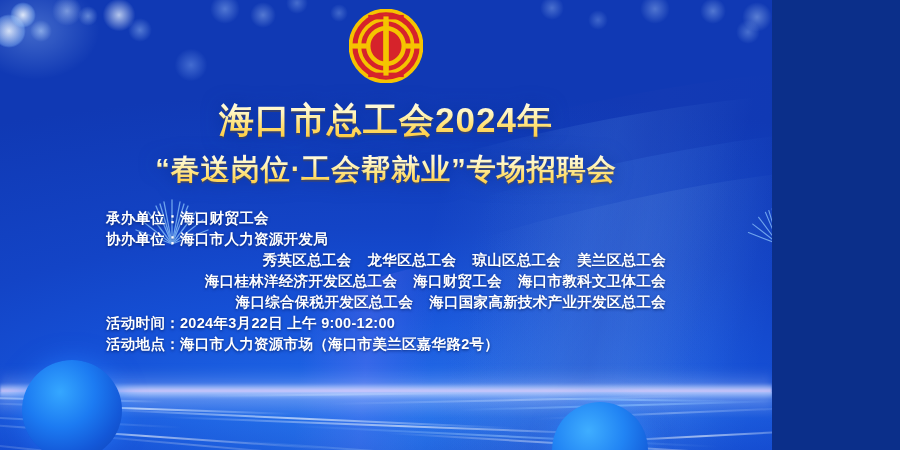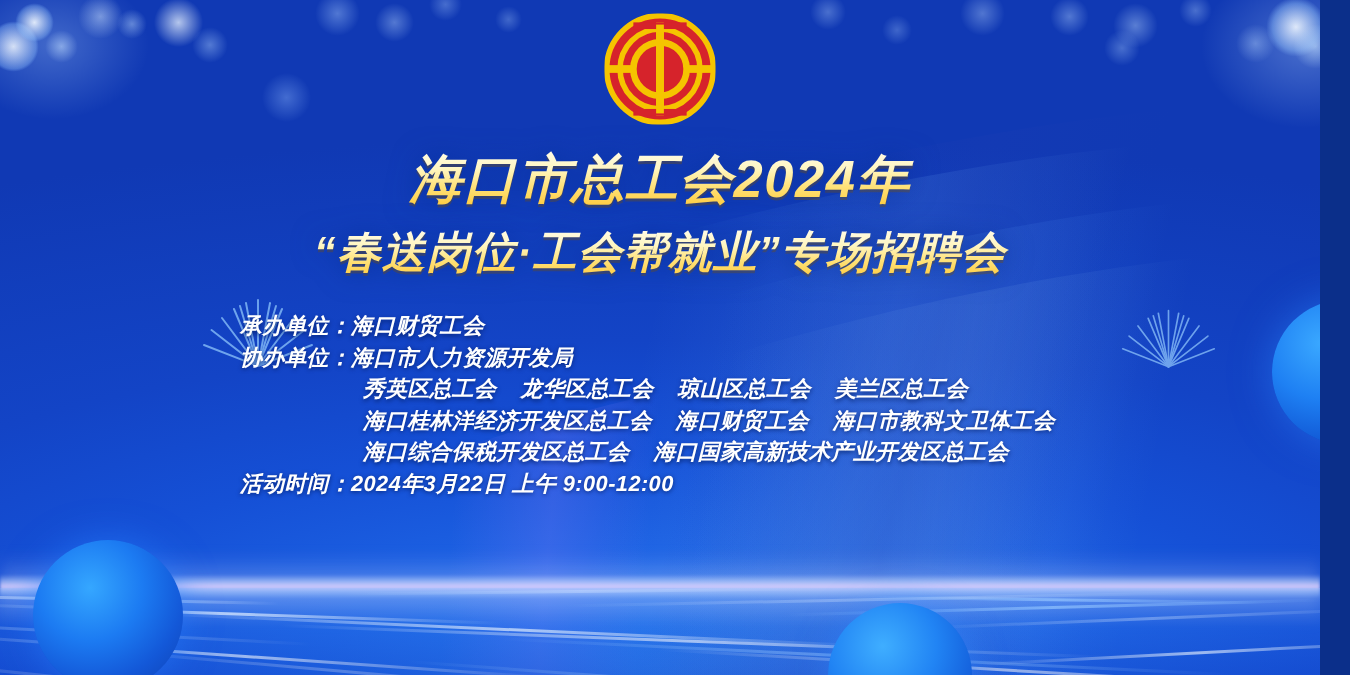--- a/index.html
+++ b/index.html
@@ -1,24 +1,23 @@
 <!DOCTYPE html>
 <html><head>
 <meta charset="utf-8">
 <style>
   html,body{margin:0;padding:0;background:#0b2f8a;}
   #poster{
     position:relative;
-    width:880px;height:450px;
+    width:772px;height:450px;
     overflow:hidden;
     font-family:"Liberation Sans","DejaVu Sans",sans-serif;
     background:
       radial-gradient(120% 80% at 50% 100%, #2a7df0 0%, #1d63e4 22%, #1550d6 42%, #1344c6 62%, #1039b4 100%),
       linear-gradient(180deg,#1343c4 0%,#1449cf 35%,#1655dd 60%,#1a66ea 100%);
-    font-style: italic;
   }
 
   
   .layer{position:absolute;inset:0;pointer-events:none;}
 
   
   .bokeh{position:absolute;border-radius:50%;}
 
   
   .ribbon{
@@ -96,21 +95,21 @@
   }
   .info-row{
     font-size:14.5px;
     font-weight:bold;
     line-height:21px;
     letter-spacing:.3px;
     white-space:nowrap;
     text-shadow:0 1px 3px rgba(0,25,90,.75);
   }
   .info-inner{display:inline-block;text-align:left;width:560px;}
-  .ind{padding-left:82px;}
+  .ind{padding-left:82px;text-align:right;}
   .gap{display:inline-block;width:16px;}
 </style>
 </head>
 <body>
 
 <div id="poster">
 
   <div class="layer"></div>
 
   <div class="layer">
@@ -272,17 +271,20 @@
       </div>
 
       <div class="info-row ind">
         <span>海口综合保税开发区总工会</span><span class="gap"></span><span>海口国家高新技术产业开发区总工会</span>
       </div>
 
       <div class="info-row">
         <span>活动时间：</span><span>2024年3月22日 上午 9:00-12:00</span>
       </div>
 
+      <div class="info-row">
+        <span>活动地点：</span><span>海口市人力资源市场（海口市美兰区嘉华路2号）</span>
+      </div>
 
     </div>
   </div>
 
 </div>
 
 </body></html>

